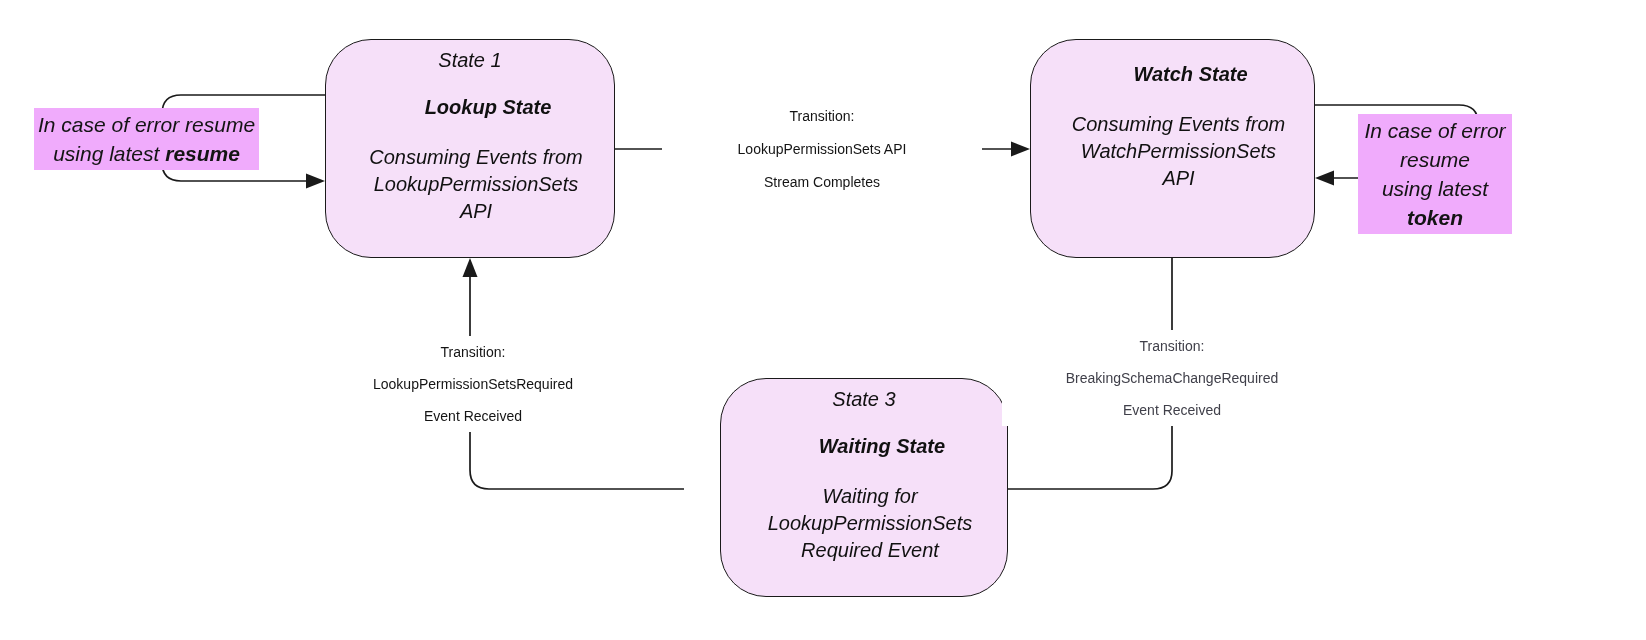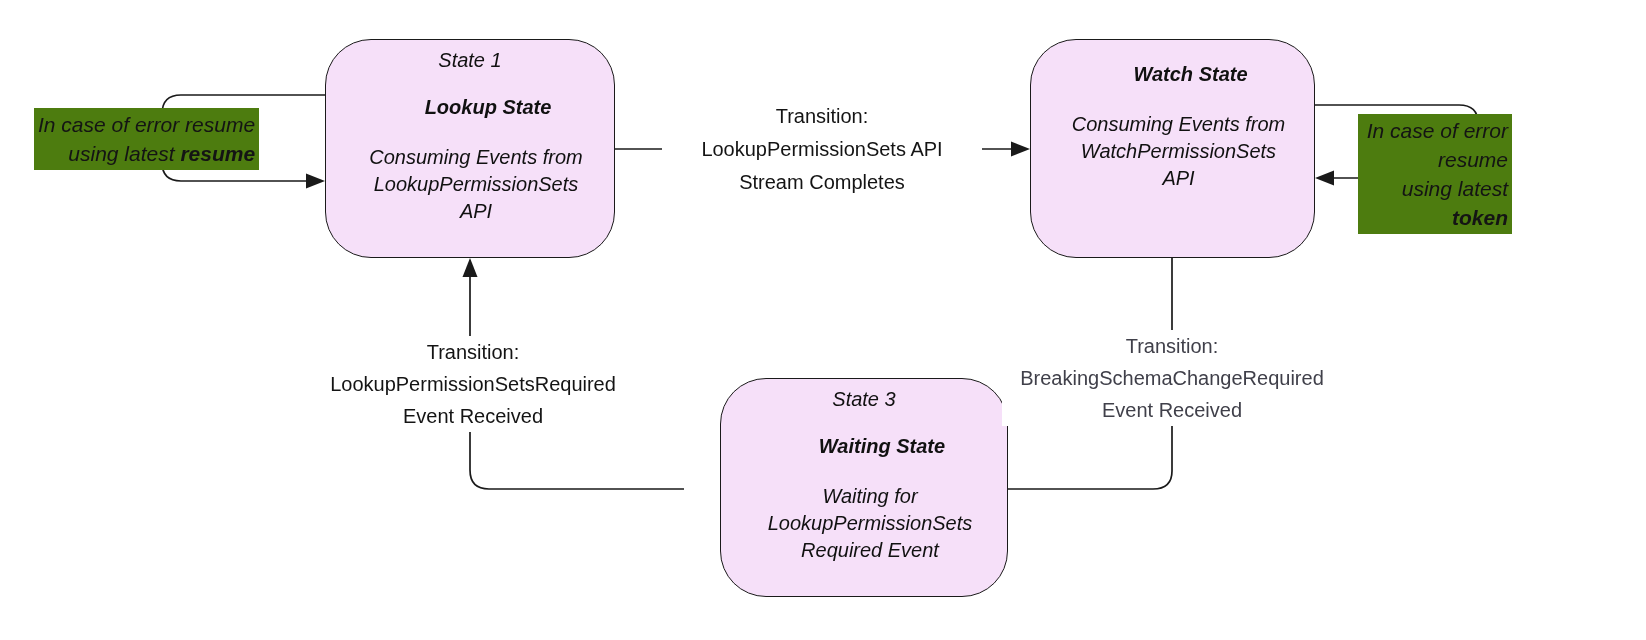--- a/index.html
+++ b/index.html
@@ -28,36 +28,36 @@
   .state-body{margin-top:24px;font-size:20px;line-height:27px;white-space:pre-line;margin-left:12px;}
 
   #state1{left:325px;top:39px;width:290px;height:219px;}
   #state2{left:1030px;top:39px;width:285px;height:219px;}
   #state3{left:720px;top:378px;width:288px;height:219px;}
 
   .t-label{
     position:absolute;
     background:#ffffff;
     text-align:center;
-    font-size:20px;
+    font-size:14px;
     line-height:32px;
     white-space:pre-line;
     color:#141414;
   }
   #label-s1-s2{left:662px;top:100px;width:320px;line-height:33px;}
   #label-s3-s1{left:308px;top:336px;width:330px;}
   #label-s2-s3{left:1002px;top:330px;width:340px;color:#40404a;}
 
   .loop-label{
     position:absolute;
-    background:#4d7c0f;
+    background:#f0abfc;
     font-style:italic;
     font-size:21px;
     line-height:29px;
-    text-align:right;
+    text-align:center;
     padding:2px 4px;
   }
   #label-cursor{left:34px;top:108px;}
   #label-token{left:1358px;top:114px;}
 </style>
 </head>
 <body>
 
 <div id="stage">
 

